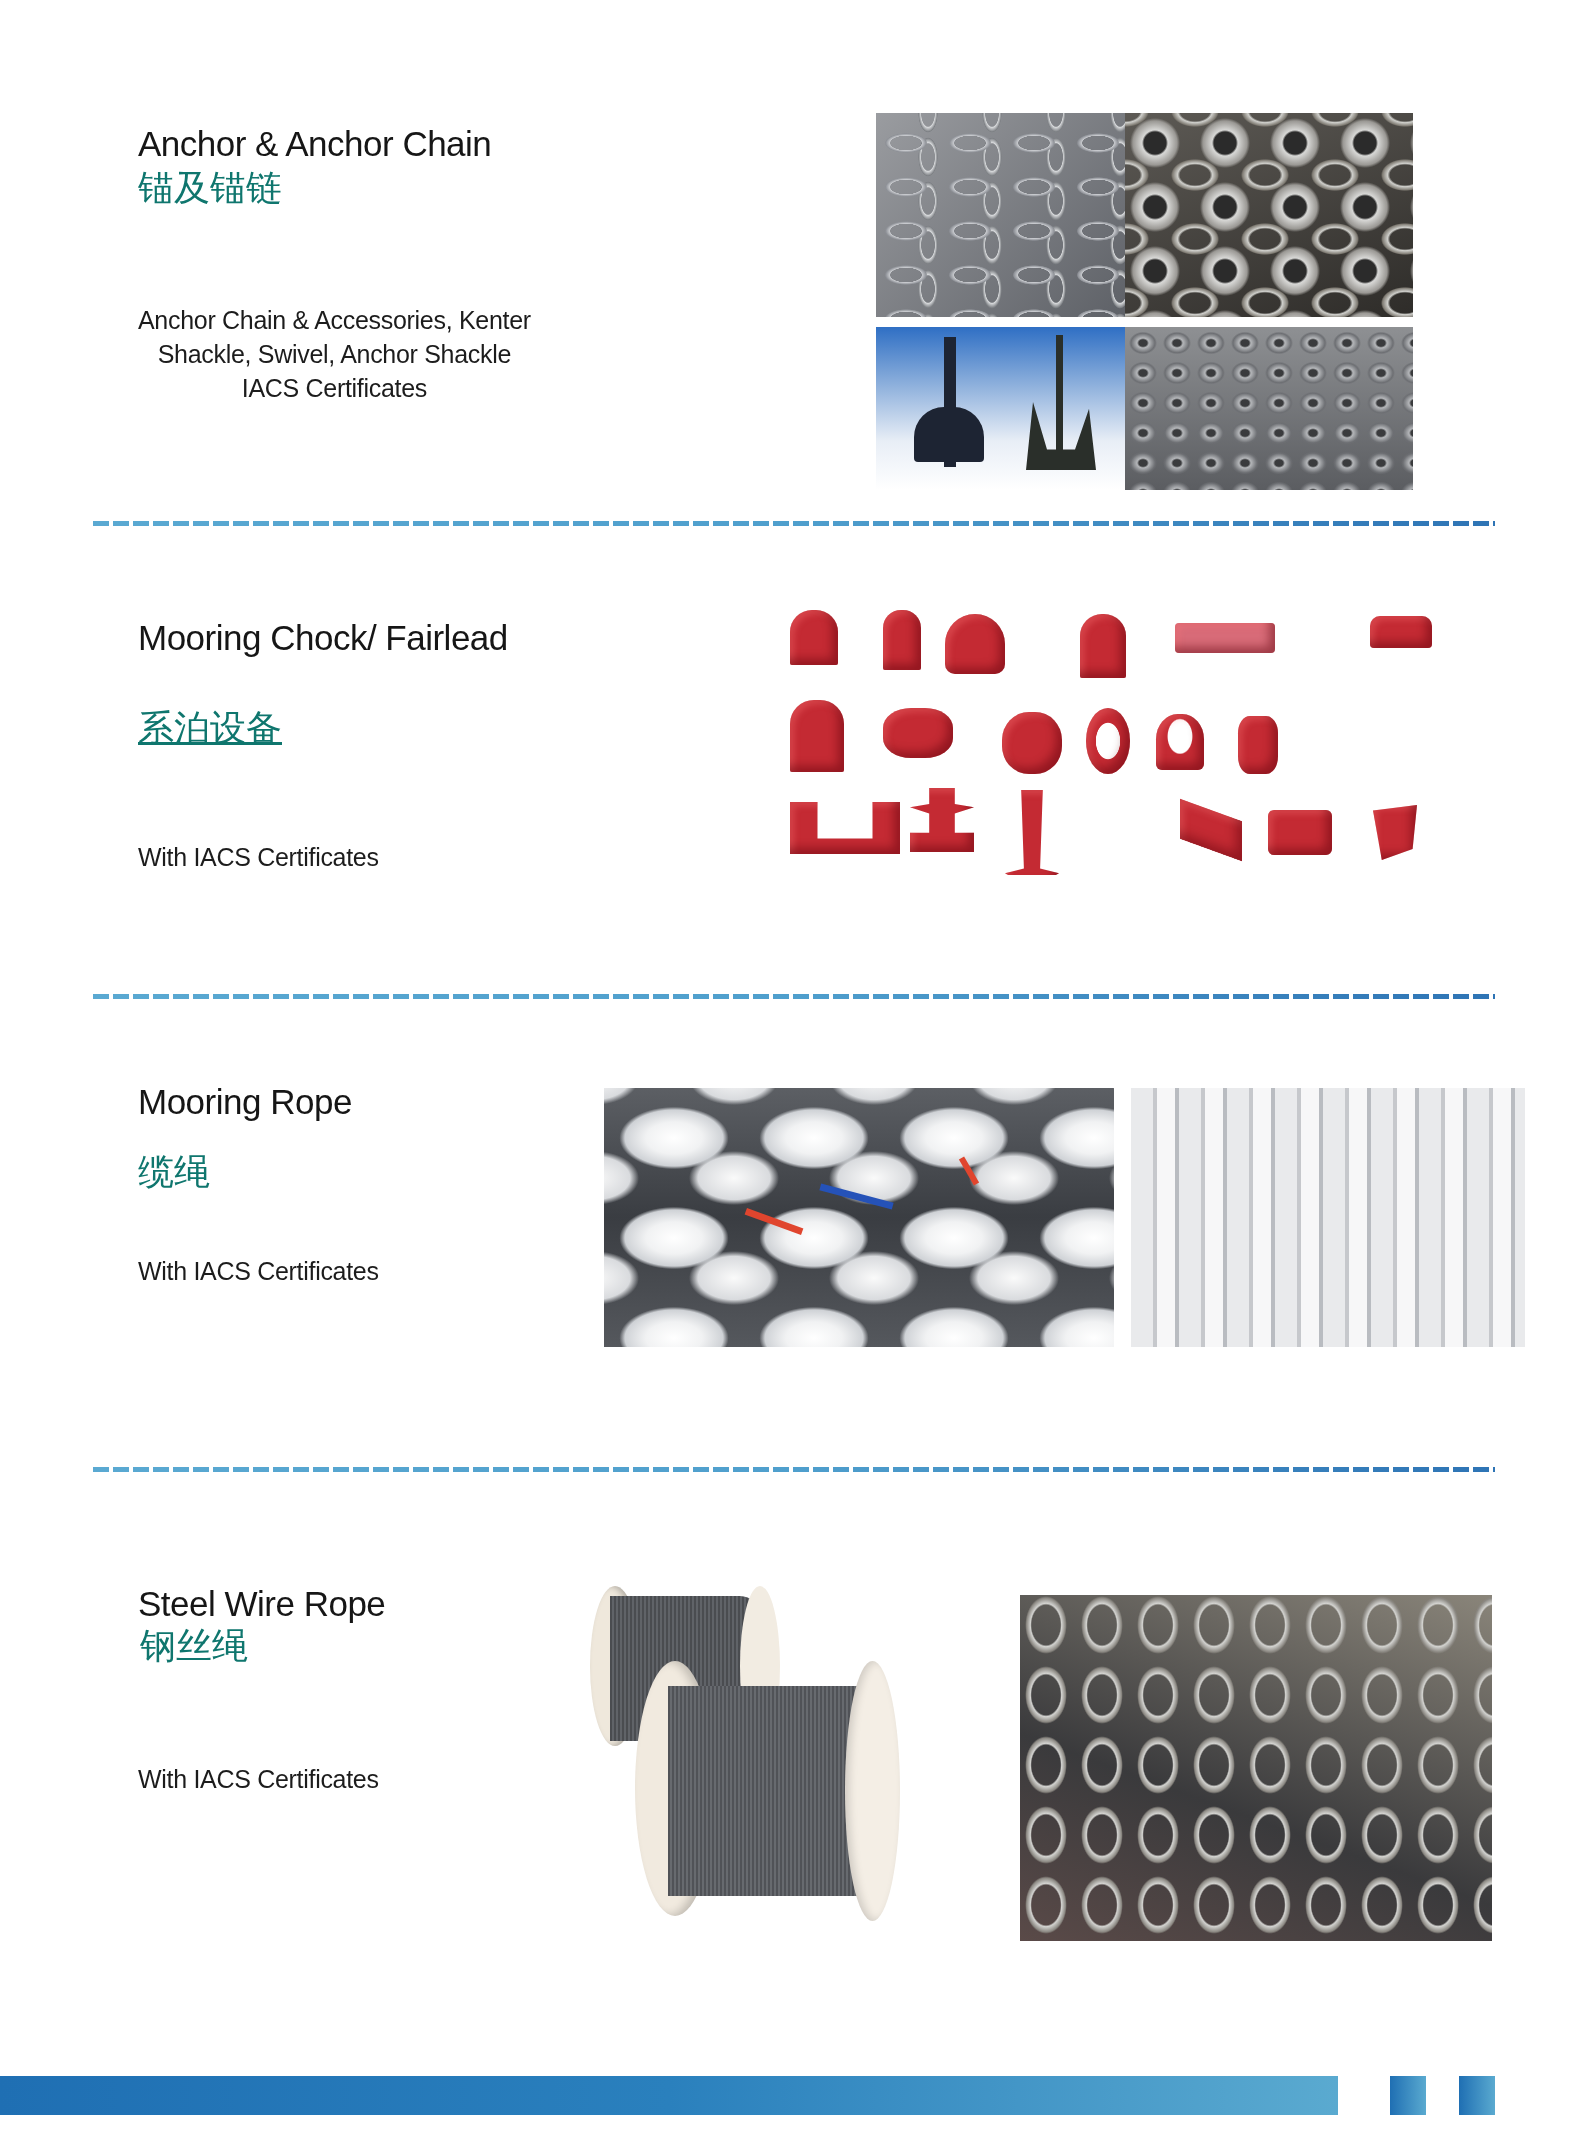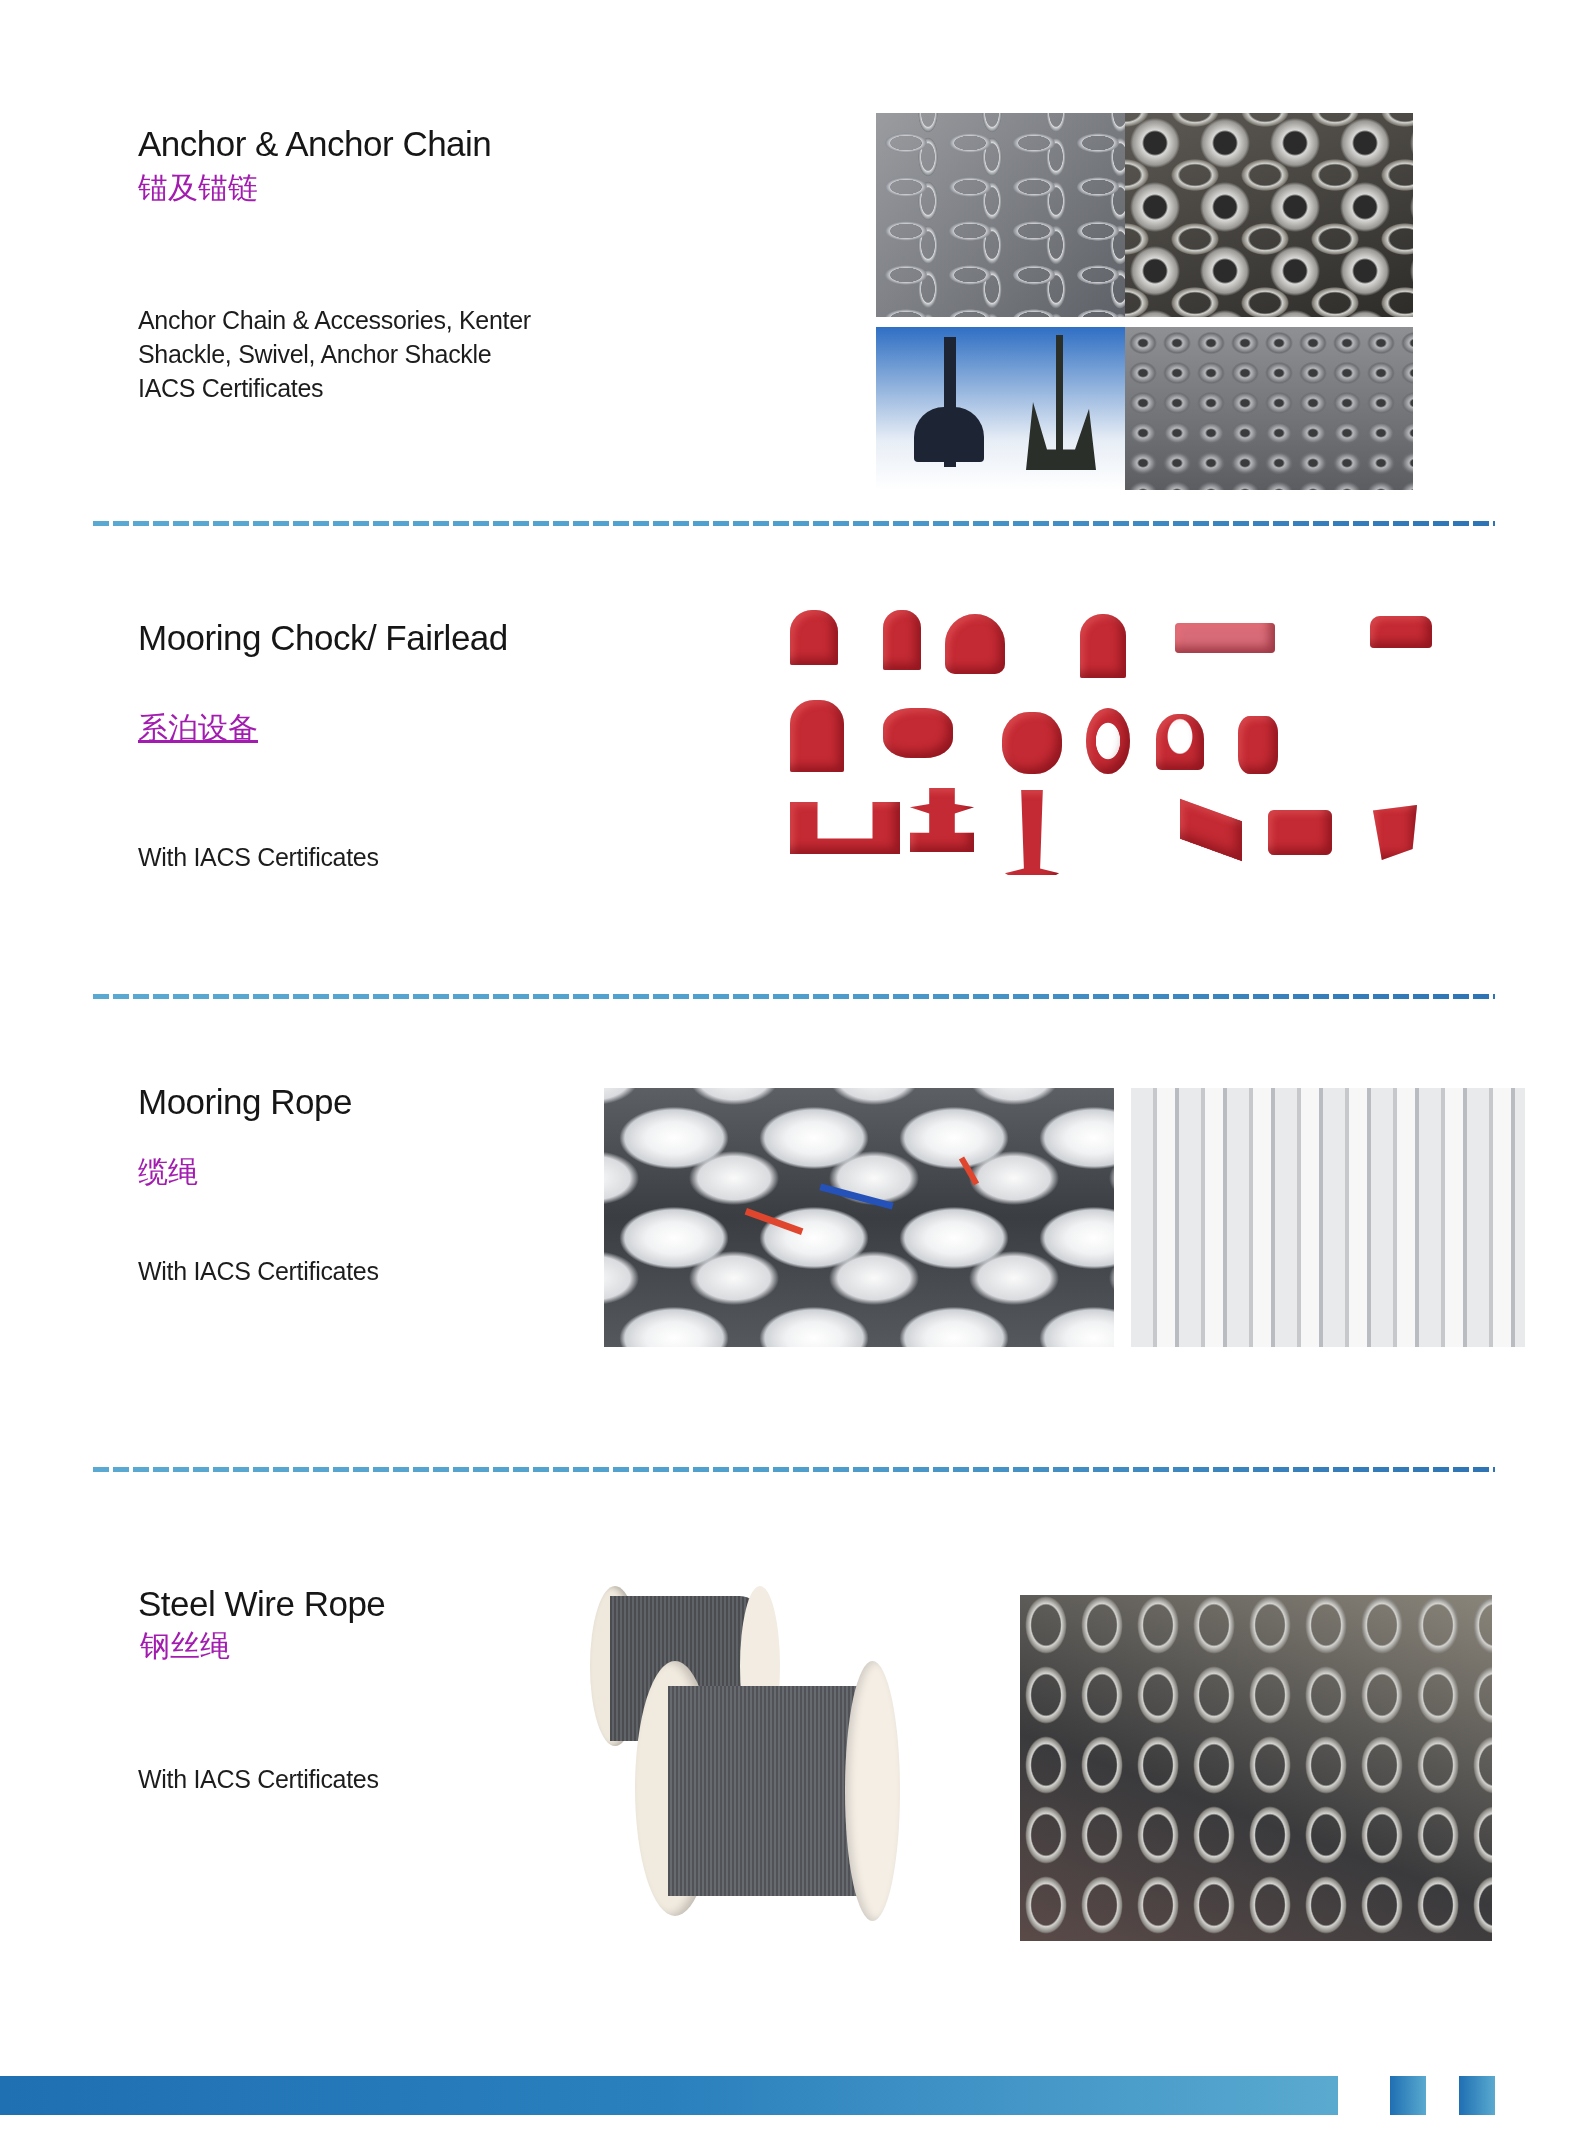--- a/index.html
+++ b/index.html
@@ -1,19 +1,19 @@
 <!DOCTYPE html>
 <html><head>
 <meta charset="utf-8">
 <style>
   html,body{margin:0;padding:0;background:#ffffff;}
   body{width:1588px;height:2154px;position:relative;overflow:hidden;font-family:"Liberation Sans","DejaVu Sans",sans-serif;color:#1a1a1a;}
   .abs{position:absolute;}
   .title{font-size:35px;line-height:44px;font-weight:400;letter-spacing:-0.5px;color:#161616;margin:0;}
-  .cn{font-family:"DejaVu Sans",sans-serif;font-size:30px;line-height:40px;color:#a21caf;}
+  .cn{font-family:"DejaVu Sans",sans-serif;font-size:36px;line-height:40px;color:#0f766e;}
   .desc{font-size:25px;line-height:34px;color:#1c1c1c;letter-spacing:-0.3px;}
   .dash{position:absolute;left:93px;width:1402px;height:5px;
     background-image:repeating-linear-gradient(90deg,rgba(255,255,255,0) 0 16px,#ffffff 16px 20px),
       linear-gradient(90deg,#5aa9d2 0%,#4f9fcd 50%,#2e74b5 100%);}
   .photo{position:absolute;overflow:hidden;}
   
   .chain{background:
     radial-gradient(ellipse 26px 12px at 30px 30px,transparent 60%,#c9cbcf 62%,#8d9096 78%,transparent 82%) 0 0/64px 44px,
     radial-gradient(ellipse 12px 24px at 20px 22px,transparent 55%,#d6d8da 60%,#7e8185 78%,transparent 82%) 32px 22px/64px 44px,
     linear-gradient(135deg,#9a9ca0,#5d6066);}
@@ -39,21 +39,21 @@
   .part{position:absolute;background:#c42a33;box-shadow:inset -6px -6px 10px rgba(90,0,10,.45),inset 4px 4px 6px rgba(255,120,120,.35);}
   .bottom-bar{position:absolute;left:0;top:2076px;width:1338px;height:39px;background:linear-gradient(90deg,#1f6fb3 0%,#2a80bd 50%,#5aaad0 100%);}
   .sq{position:absolute;top:2076px;width:36px;height:39px;background:linear-gradient(90deg,#1f6fb3,#5aaad0);}
 </style>
 </head>
 <body>
 
 <div class="abs" style="left:0;top:0;width:1588px;height:422px;">
   <h2 class="abs title" style="left:138px;top:122px;">Anchor &amp; Anchor Chain</h2>
   <div class="abs cn" style="left:138px;top:168px;">锚及锚链</div>
-  <div class="abs desc" style="left:138px;top:303px;">
+  <div class="abs desc" style="left:138px;top:303px;text-align:center;">
     <div>Anchor Chain &amp; Accessories, Kenter</div>
     <div>Shackle, Swivel, Anchor Shackle</div>
     <div>IACS Certificates</div>
   </div>
   <div class="photo chain" style="left:876px;top:113px;width:256px;height:204px;"></div>
   <div class="photo swivel" style="left:1125px;top:113px;width:288px;height:204px;"></div>
   <div class="photo anchors" style="left:876px;top:327px;width:256px;height:163px;">
     <div class="anchor-shape" style="left:68px;top:10px;width:12px;height:130px;"></div>
     <div class="anchor-shape" style="left:38px;top:80px;width:70px;height:55px;border-radius:30px 30px 4px 4px;"></div>
     <div class="anchor-shape" style="left:180px;top:8px;width:7px;height:130px;background:#2a2f2a;"></div>

